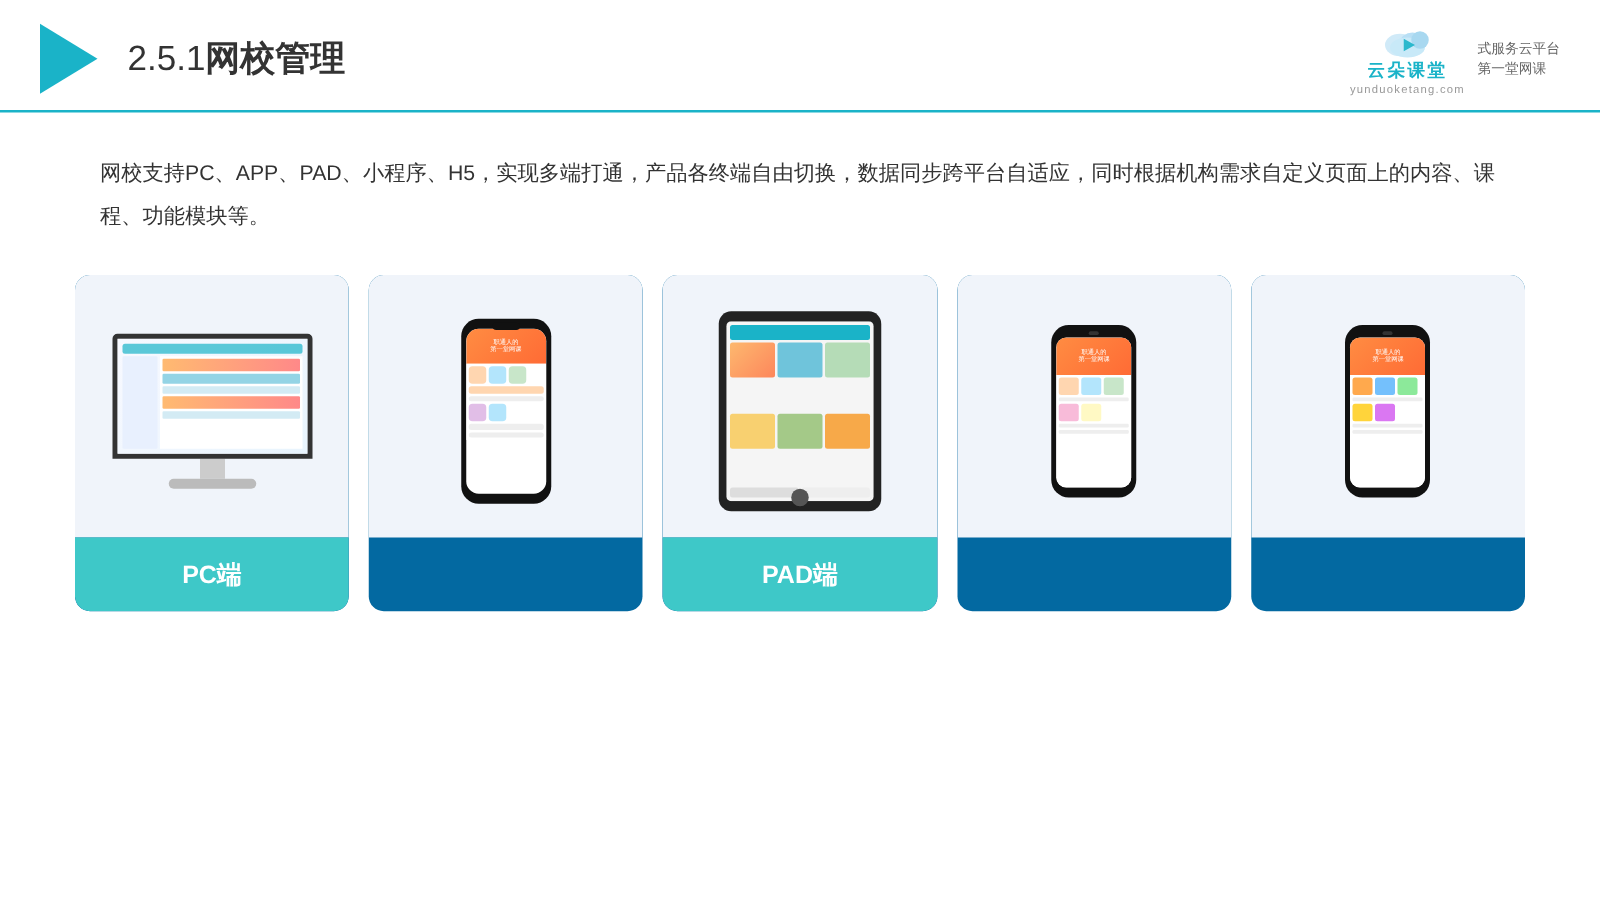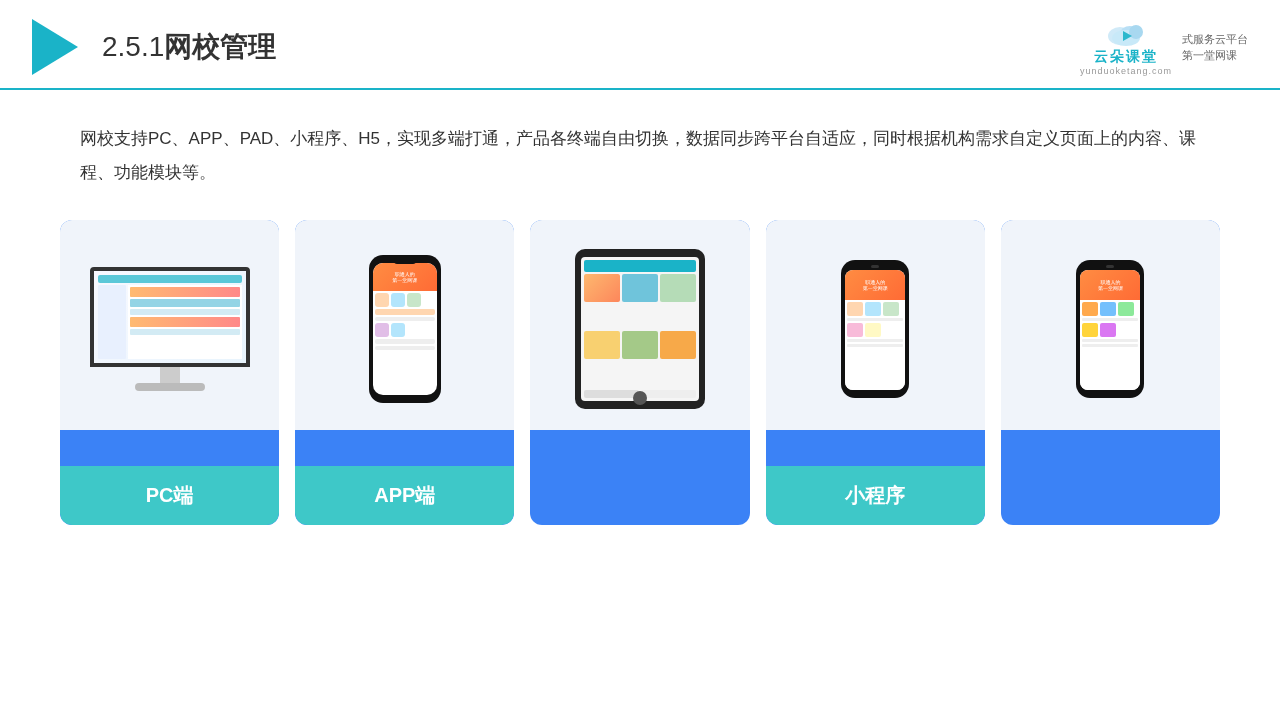--- a/index.html
+++ b/index.html
@@ -87,30 +87,29 @@
 
     
     .cards-container {
       display: flex;
       gap: 16px;
       padding: 10px 60px 20px 60px;
       justify-content: center;
     }
 
     .card {
-      background: #3b82f6;
+      background: #0369a1;
       border-radius: 12px;
       width: 210px;
       display: flex;
       flex-direction: column;
       align-items: flex-start;
       overflow: hidden;
       flex: 1;
       max-width: 220px;
-      gap: 36px;
     }
 
     .card-image-area {
       width: 100%;
       height: 210px;
       display: flex;
       align-items: center;
       justify-content: center;
       padding: 16px 10px 8px 10px;
       background: #f0f4fa;
@@ -524,21 +523,20 @@
                 <div class="phone-text-line" style="height:5px;"></div>
               </div>
               <div class="phone-row">
                 <div class="phone-text-line" style="width:60%;"></div>
               </div>
             </div>
           </div>
         </div>
       </div>
     </div>
-    <div class="card-label">APP端</div>
   </div>
 
   <div class="card">
     <div class="card-image-area">
       <div class="tablet-mockup">
         <div class="tablet-screen">
           <div class="tablet-screen-content">
             <div class="tablet-top-bar"></div>
             <div class="tablet-grid">
               <div class="tablet-cell"></div>
@@ -550,20 +548,21 @@
             </div>
             <div style="display:flex;gap:2px;margin-top:2px;">
               <div style="height:8px;flex:1;background:#ddd;border-radius:2px;"></div>
               <div style="height:8px;flex:1;background:#eee;border-radius:2px;"></div>
             </div>
           </div>
         </div>
         <div class="tablet-home-btn"></div>
       </div>
     </div>
+    <div class="card-label">PAD端</div>
   </div>
 
   <div class="card">
     <div class="card-image-area">
       <div class="mini-phone-mockup">
         <div class="mini-phone-camera"></div>
         <div class="mini-phone-screen">
           <div class="mini-phone-content">
             <div class="mini-phone-top">
               <div class="mini-phone-top-text">职通人的<br>第一堂网课</div>
@@ -585,21 +584,20 @@
                 <div class="mini-line"></div>
               </div>
               <div class="mini-row">
                 <div class="mini-line" style="width:50%;"></div>
               </div>
             </div>
           </div>
         </div>
       </div>
     </div>
-    <div class="card-label">小程序</div>
   </div>
 
   <div class="card">
     <div class="card-image-area">
       <div class="mini-phone-mockup">
         <div class="mini-phone-camera"></div>
         <div class="mini-phone-screen">
           <div class="mini-phone-content">
             <div class="mini-phone-top">
               <div class="mini-phone-top-text">职通人的<br>第一堂网课</div>

